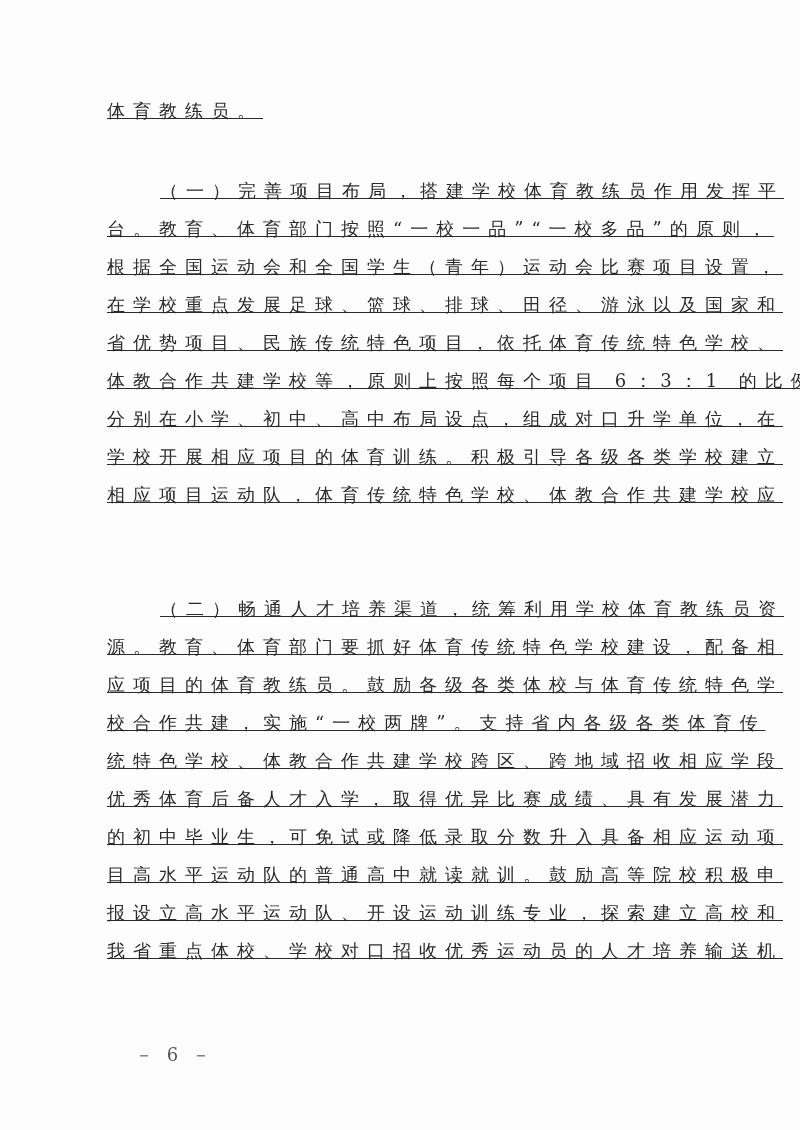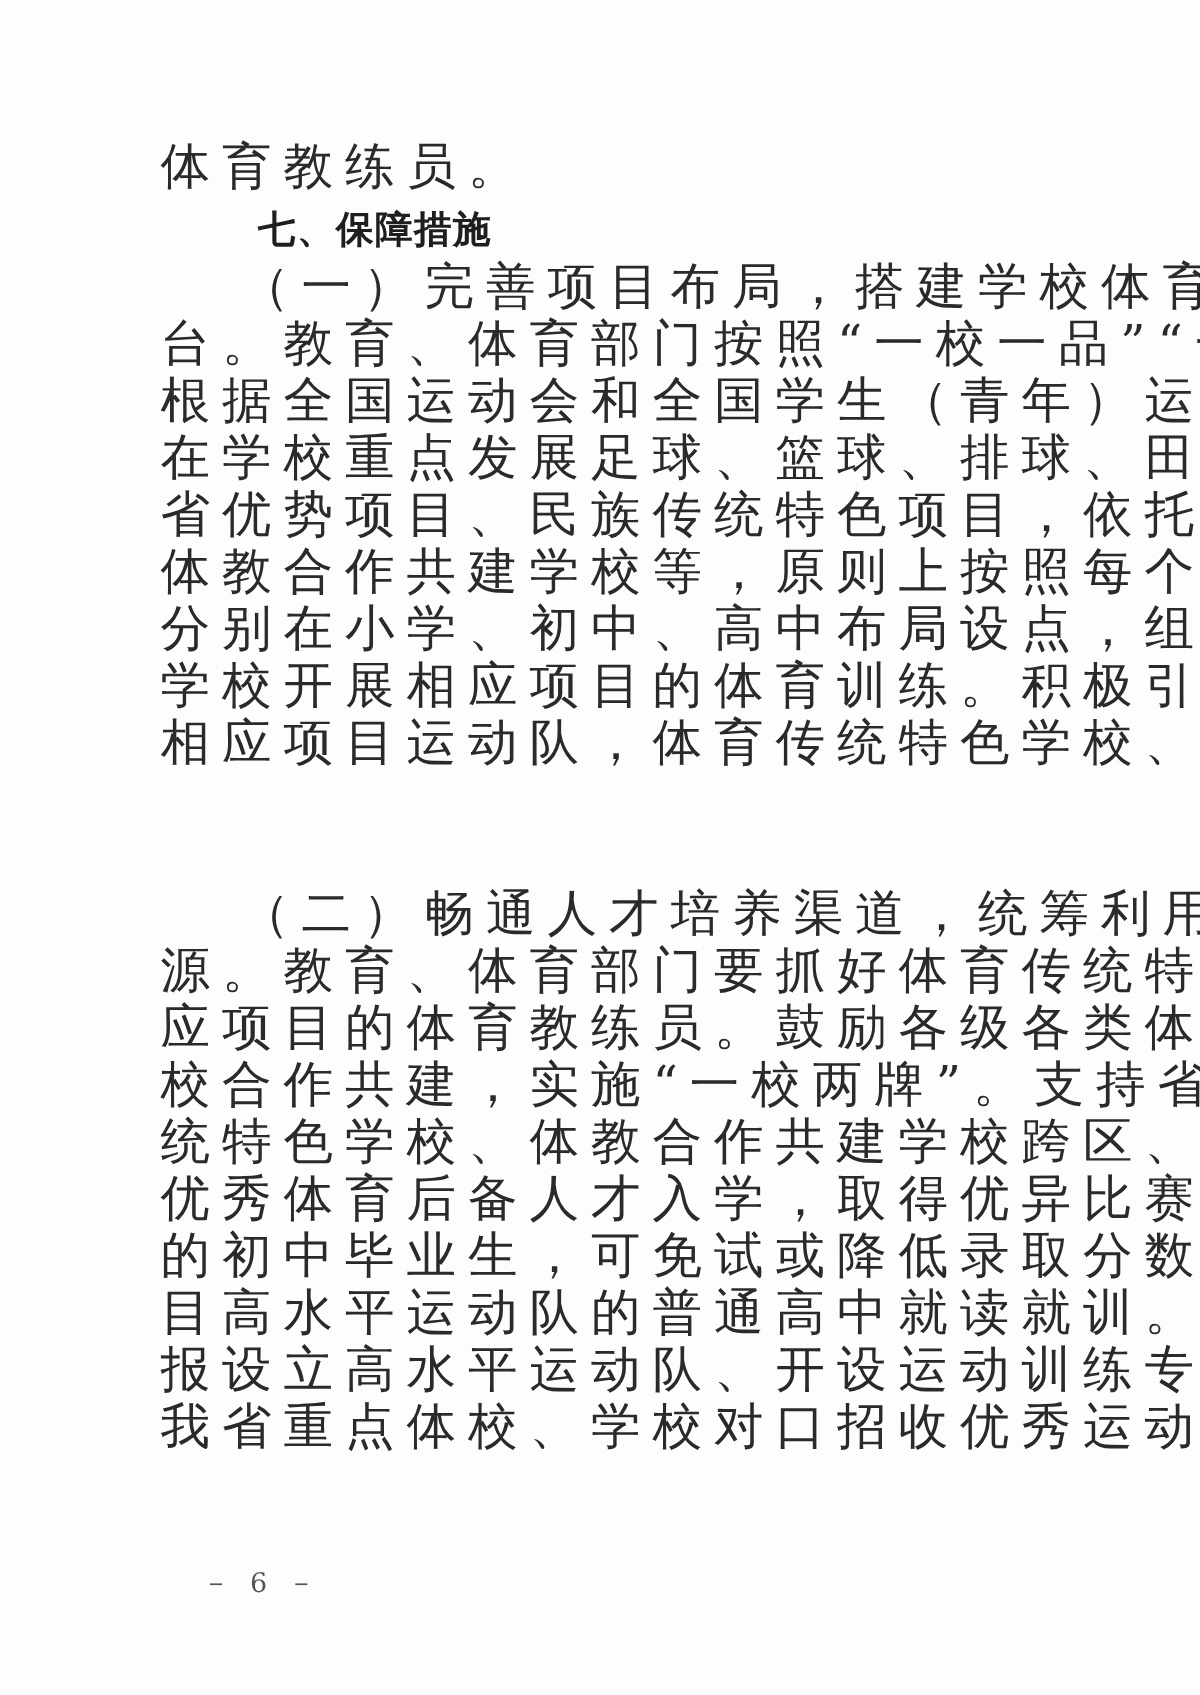--- a/index.html
+++ b/index.html
@@ -20,25 +20,26 @@
       left: 0; top: 0;
       width: 800px;
       height: 1130px;
       background: #fdfdfd;
     }
     .line {
       position: absolute;
       left: 107px;
       width: 600px;
       height: 38px;
-      font-size: 33px;
+      font-size: 18px;
       letter-spacing: 8px;
       line-height: 38px;
       white-space: nowrap;
       overflow: visible;
+      text-decoration: underline;
     }
     .heading {
       position: absolute;
       left: 172px;
       font-family: "DejaVu Sans", "Liberation Sans", sans-serif;
       font-weight: bold;
       font-size: 25px;
       letter-spacing: 1px;
       line-height: 38px;
       white-space: nowrap;
@@ -55,21 +56,20 @@
       font-family: "DejaVu Serif", "Liberation Serif", serif;
     }
   </style>
 </head>
 <body>
 
 <div class="page">
 
   <div class="line" style="top:92px;">体育教练员。</div>
 
-  <div class="heading" style="top:134px;">七、保障措施</div>
 
   <div class="line indent" style="top:172px; left:160px;">（一）完善项目布局，搭建学校体育教练员作用发挥平</div>
   <div class="line" style="top:210px;">台。教育、体育部门按照“一校一品”“一校多品”的原则，</div>
   <div class="line" style="top:248px;">根据全国运动会和全国学生（青年）运动会比赛项目设置，</div>
   <div class="line" style="top:286px;">在学校重点发展足球、篮球、排球、田径、游泳以及国家和</div>
   <div class="line" style="top:324px;">省优势项目、民族传统特色项目，依托体育传统特色学校、</div>
   <div class="line" style="top:362px;">体教合作共建学校等，原则上按照每个项目 6：3：1 的比例</div>
   <div class="line" style="top:400px;">分别在小学、初中、高中布局设点，组成对口升学单位，在</div>
   <div class="line" style="top:438px;">学校开展相应项目的体育训练。积极引导各级各类学校建立</div>
   <div class="line" style="top:476px;">相应项目运动队，体育传统特色学校、体教合作共建学校应</div>

